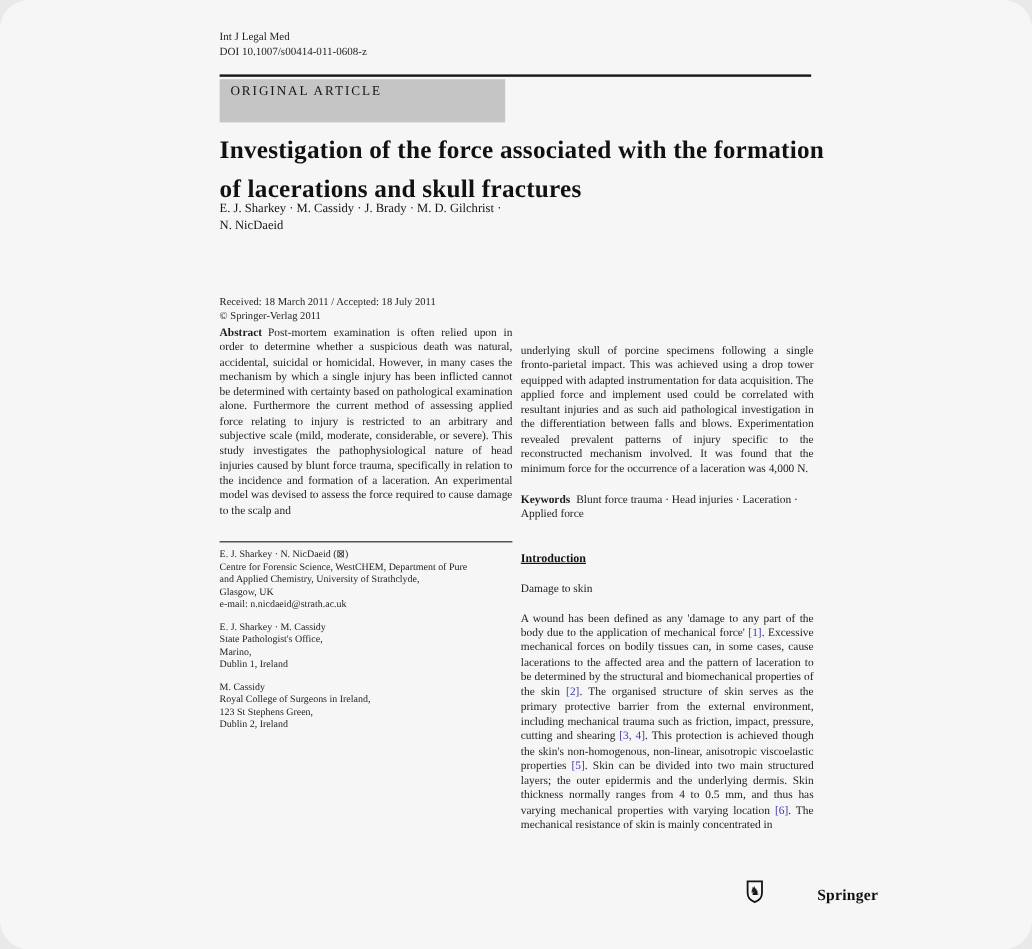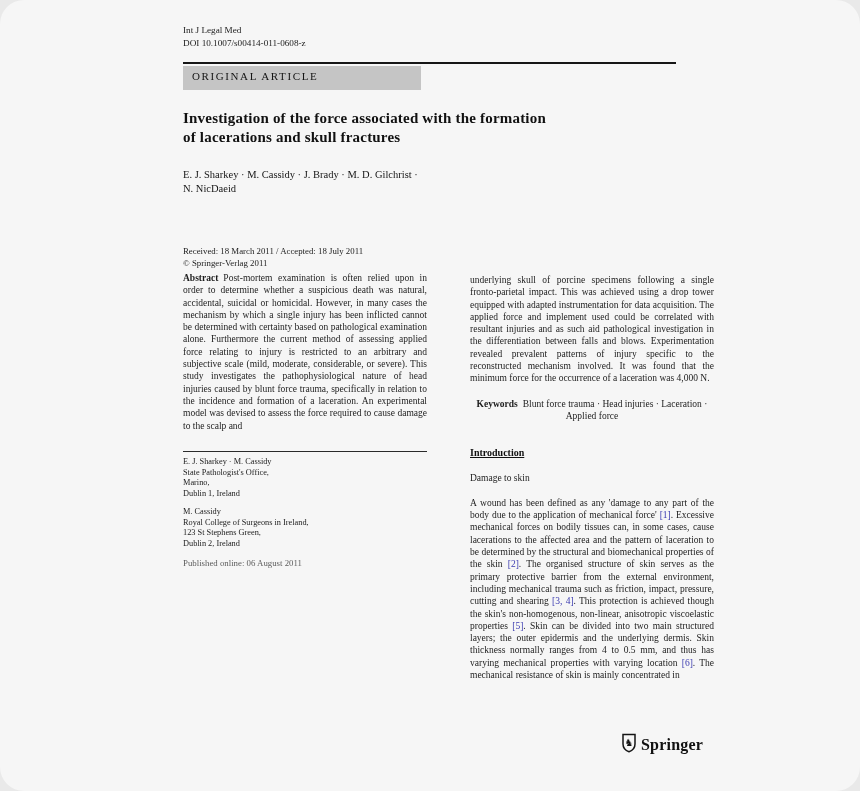--- a/index.html
+++ b/index.html
@@ -17,69 +17,69 @@
   .hdr {
     position: absolute; left: 183px; top: 24px;
     font-size: 9.2px; line-height: 12.5px; color: #222;
   }
   .rule {
     position: absolute; left: 183px; top: 62px;
     width: 493px; height: 2px; background: #161616;
   }
   .atype {
     position: absolute; left: 183px; top: 66px;
-    width: 229px; height: 24px;
+    width: 229px; height: 36px;
     background: #c5c5c5;
     font-size: 11px; line-height: 20px;
     letter-spacing: 1.6px;
     padding-left: 9px;
     color: #141414;
   }
   .title {
     position: absolute; left: 183px; top: 109px; margin: 0;
-    font-size: 15px; line-height: 19px; font-weight: bold;
+    font-size: 21px; line-height: 32px; font-weight: bold;
     white-space: pre-line; letter-spacing: 0.2px; color: #111;
   }
   .authors {
     position: absolute; left: 183px; top: 168px;
     font-size: 10.5px; line-height: 13.5px; font-weight: normal;
     white-space: pre-line; color: #151515;
   }
   .dates {
     position: absolute; left: 183px; top: 246px;
     font-size: 8.8px; line-height: 11.5px;
     white-space: pre-line; color: #222;
   }
   .col { position: absolute; width: 244px; font-size: 9.5px; line-height: 12.3px; }
   .col-left  { left: 183px; top: 272px; height: 470px; }
-  .col-right { left: 434px; top: 274px; margin-left: 36px; }
+  .col-right { left: 434px; top: 287px; }
   .justify { text-align: justify; margin: 0; }
   .lbl { margin-right: 5px; font-weight: bold; }
   .footnote { position: absolute; left: 0; top: 179px; width: 244px; }
   .fnrule { width: 244px; height: 1px; background: #2a2a2a; margin-bottom: 5px; }
   .aff {
     font-size: 8.3px; line-height: 10.5px;
     white-space: pre-line; margin-bottom: 8px; color: #222;
   }
   .pub {
     margin-top: 8px; font-size: 8.8px; color: #5a5a5a;
     text-shadow: 0 0 1px #ffffff;
   }
-  .kw { margin: 13px 0 0 0; text-align: center; }
+  .kw { margin: 13px 0 0 0; text-align: left; }
   .sec { margin: 25px 0 0 0; font-size: 10px; font-weight: bold; color: #111; text-decoration: underline; }
   .subsec { margin-top: 12px; font-size: 9.5px; }
   .para { margin-top: 13px; }
   .cite { color: var(--cite, #3a3ab0); }
   .springer {
     position: absolute; left: 621px; top: 733px;
     display: flex; align-items: center; gap: 4px;
   }
   .springer .word {
-    font-size: 16px; font-weight: bold; color: #111;
-    font-family: "Liberation Serif", serif; letter-spacing: 0.2px;
+    font-size: 13px; font-weight: bold; color: #111;
+    font-family: "Liberation Serif", serif; letter-spacing: 0.2px; margin-left: 40px;
   }
 </style>
 </head>
 <body>
 
 <div class="canvas" style="background: rgb(246, 246, 246);">
 
   <div class="hdr">
     <div>Int J Legal Med</div>
     <div>DOI 10.1007/s00414-011-0608-z</div>
@@ -96,29 +96,33 @@
 N. NicDaeid</div>
 
   <div class="dates">Received: 18 March 2011 / Accepted: 18 July 2011
 © Springer-Verlag 2011</div>
 
   <div class="col col-left">
     <p class="justify"><span class="lbl">Abstract</span><span>Post-mortem examination is often relied upon in order to determine whether a suspicious death was natural, accidental, suicidal or homicidal. However, in many cases the mechanism by which a single injury has been inflicted cannot be determined with certainty based on pathological examination alone. Furthermore the current method of assessing applied force relating to injury is restricted to an arbitrary and subjective scale (mild, moderate, considerable, or severe). This study investigates the pathophysiological nature of head injuries caused by blunt force trauma, specifically in relation to the incidence and formation of a laceration. An experimental model was devised to assess the force required to cause damage to the scalp and</span></p>
 
     <div class="footnote">
       <div class="fnrule"></div>
+      <div class="aff">E. J. Sharkey · N. NicDaeid (⊠)
+Centre for Forensic Science, WestCHEM, Department of Pure
+and Applied Chemistry, University of Strathclyde,
+Glasgow, UK
+e-mail: n.nicdaeid@strath.ac.uk</div>
       <div class="aff">E. J. Sharkey · M. Cassidy
 State Pathologist's Office,
 Marino,
 Dublin 1, Ireland</div>
       <div class="aff">M. Cassidy
 Royal College of Surgeons in Ireland,
 123 St Stephens Green,
 Dublin 2, Ireland</div>
-      <div class="pub">Published online: 06 August 2011</div>
     </div>
   </div>
 
   <div class="col col-right">
     <p class="justify">underlying skull of porcine specimens following a single fronto-parietal impact. This was achieved using a drop tower equipped with adapted instrumentation for data acquisition. The applied force and implement used could be correlated with resultant injuries and as such aid pathological investigation in the differentiation between falls and blows. Experimentation revealed prevalent patterns of injury specific to the reconstructed mechanism involved. It was found that the minimum force for the occurrence of a laceration was 4,000 N.</p>
 
     <p class="kw"><span class="lbl">Keywords</span><span>Blunt force trauma · Head injuries · Laceration · Applied force</span></p>
 
     <div class="sec">Introduction</div>
 

